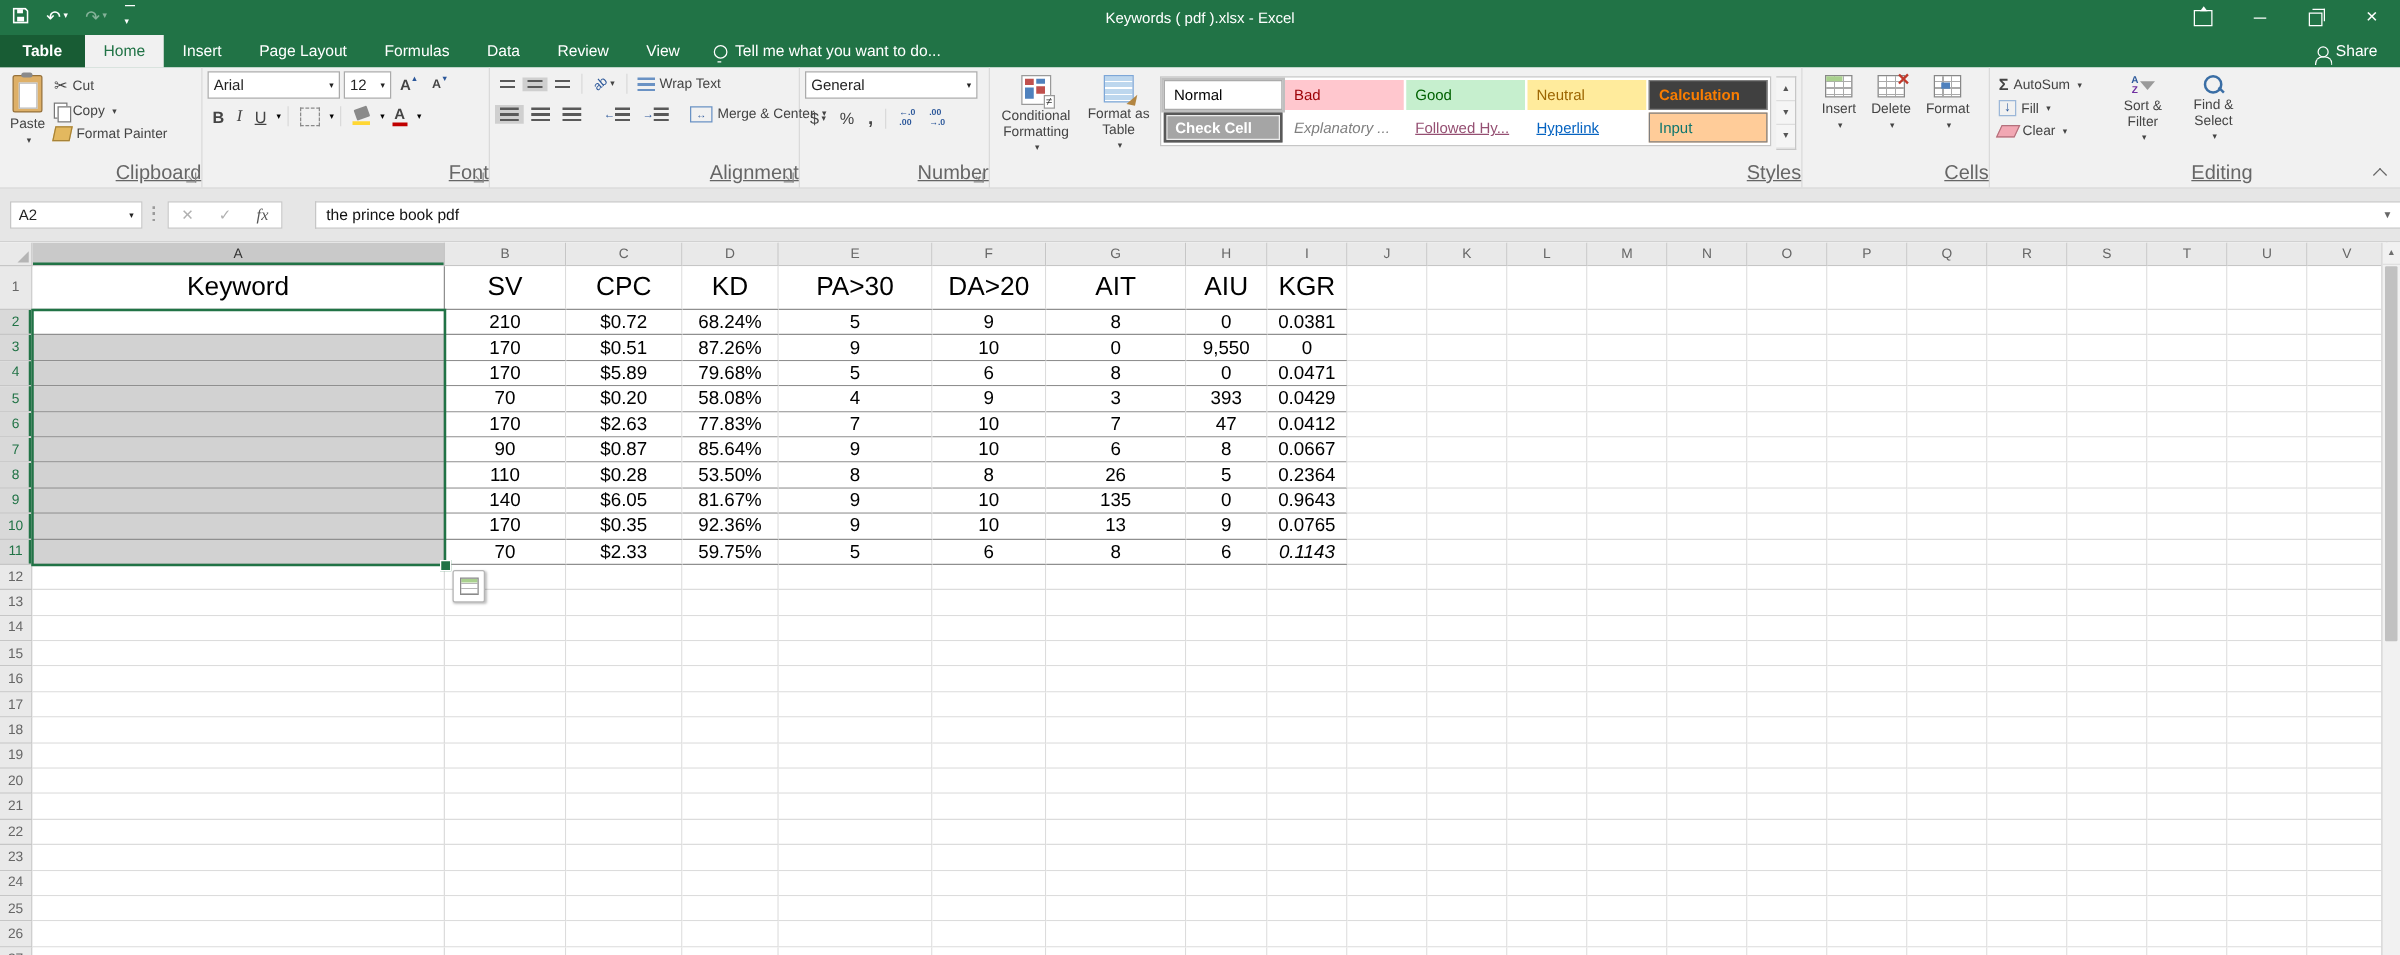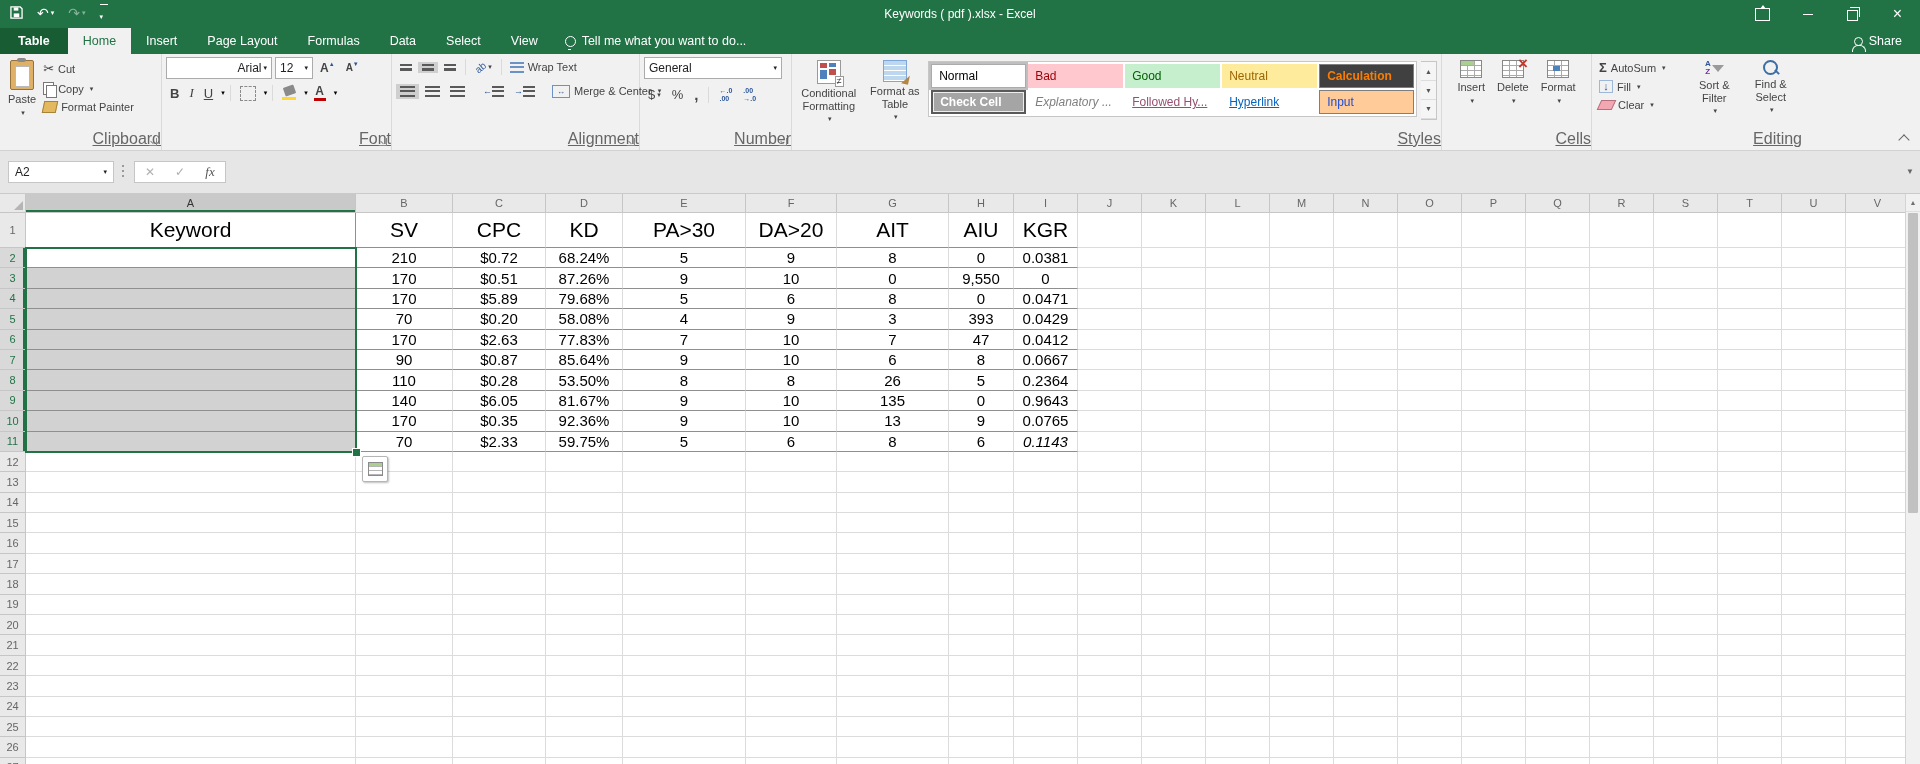--- a/index.html
+++ b/index.html
@@ -161,21 +161,21 @@
 </div>
 
 <div class="tabrow">
   <div class="tab file">Table</div>
   <div style="display:flex;">
       <div class="tab active">Home</div>
       <div class="tab">Insert</div>
       <div class="tab">Page Layout</div>
       <div class="tab">Formulas</div>
       <div class="tab">Data</div>
-      <div class="tab">Select</div>
+      <div class="tab">Review</div>
       <div class="tab">View</div>
     </div>
   <div class="tellme">
     <span class="bulb"></span>
     <span>Tell me what you want to do...</span>
   </div>
 </div>
 <div class="share">
   <span class="person"></span>
   <span>Share</span>
@@ -206,21 +206,21 @@
         </div>
       </div>
     </div>
     <span class="g-label">Clipboard</span>
     <span class="launcher"></span>
   </div>
 
   <div class="group" style="width:230px;">
     <div style="display:flex;flex-direction:column;gap:4px;">
       <div style="display:flex;gap:3px;align-items:center;">
-        <div class="combo" style="width:96px;justify-content:flex-end;">
+        <div class="combo" style="width:96px;">
           <span>Arial</span>
             <span class="caret">▾</span>
         </div>
         <div class="combo" style="width:28px;">
           <span>12</span>
             <span class="caret">▾</span>
         </div>
         <span class="iconbtn">
             <span class="i-A">A</span>
             <span style="font-size:6px;color:#2b579a;margin-top:-8px;">▲</span>
@@ -362,21 +362,21 @@
       <div class="gallery">
           <div class="chip" style="background: rgb(255, 255, 255); color: rgb(0, 0, 0); border: 1px solid rgb(171, 171, 171); box-shadow: rgb(191, 191, 191) 0px 0px 0px 2px;">Normal</div>
           <div class="chip" style="background: rgb(255, 199, 206); color: rgb(156, 0, 6);">Bad</div>
           <div class="chip" style="background: rgb(198, 239, 206); color: rgb(0, 97, 0);">Good</div>
           <div class="chip" style="background: rgb(255, 235, 156); color: rgb(156, 101, 0);">Neutral</div>
           <div class="chip" style="background: #404040; color: rgb(250, 125, 0); border: 1px solid rgb(127, 127, 127); font-weight: bold;">Calculation</div>
           <div class="chip" style="background: rgb(165, 165, 165); color: rgb(255, 255, 255); border: 2px solid rgb(89, 89, 89); font-weight: bold; box-shadow: rgb(237, 237, 237) 0px 0px 0px 1px inset;">Check Cell</div>
           <div class="chip" style="background: rgb(255, 255, 255); color: rgb(127, 127, 127); font-style: italic;">Explanatory ...</div>
           <div class="chip" style="background: rgb(255, 255, 255); color: rgb(149, 79, 114); text-decoration: underline;">Followed Hy...</div>
           <div class="chip" style="background: rgb(255, 255, 255); color: rgb(5, 99, 193); text-decoration: underline;">Hyperlink</div>
-          <div class="chip" style="background: rgb(255, 204, 153); color: #1d4ed8; border: 1px solid rgb(127, 127, 127);">Input</div>
+          <div class="chip" style="background: rgb(255, 204, 153); color: #0f766e; border: 1px solid rgb(127, 127, 127);">Input</div>
         </div>
       <div class="galscroll">
         <span>▲</span>
         <span>▼</span>
         <span style="flex-direction:column;line-height:.6;">▼</span>
       </div>
     </div>
     <span class="g-label">Styles</span>
   </div>
 
@@ -448,20 +448,23 @@
 <div class="fbar">
   <div class="namebox">
     <span>A2</span>
     <span class="caret">▾</span>
   </div>
   <div class="fdots"></div>
   <div class="fbtns">
     <span class="fbtn">✕</span>
     <span class="fbtn">✓</span>
     <span class="fbtn fx">fx</span>
+  </div>
+  <div class="finput">
+    <span>the prince book pdf</span>
   </div>
   <span class="fexpand">▼</span>
 </div>
 
 <div class="sheet">
   <div>
       <div class="hdr-row">
         <div class="corner"></div>
         <div class="ch chsel" style="width: 330px;">A</div>
         <div class="ch" style="width: 97px;">B</div>

